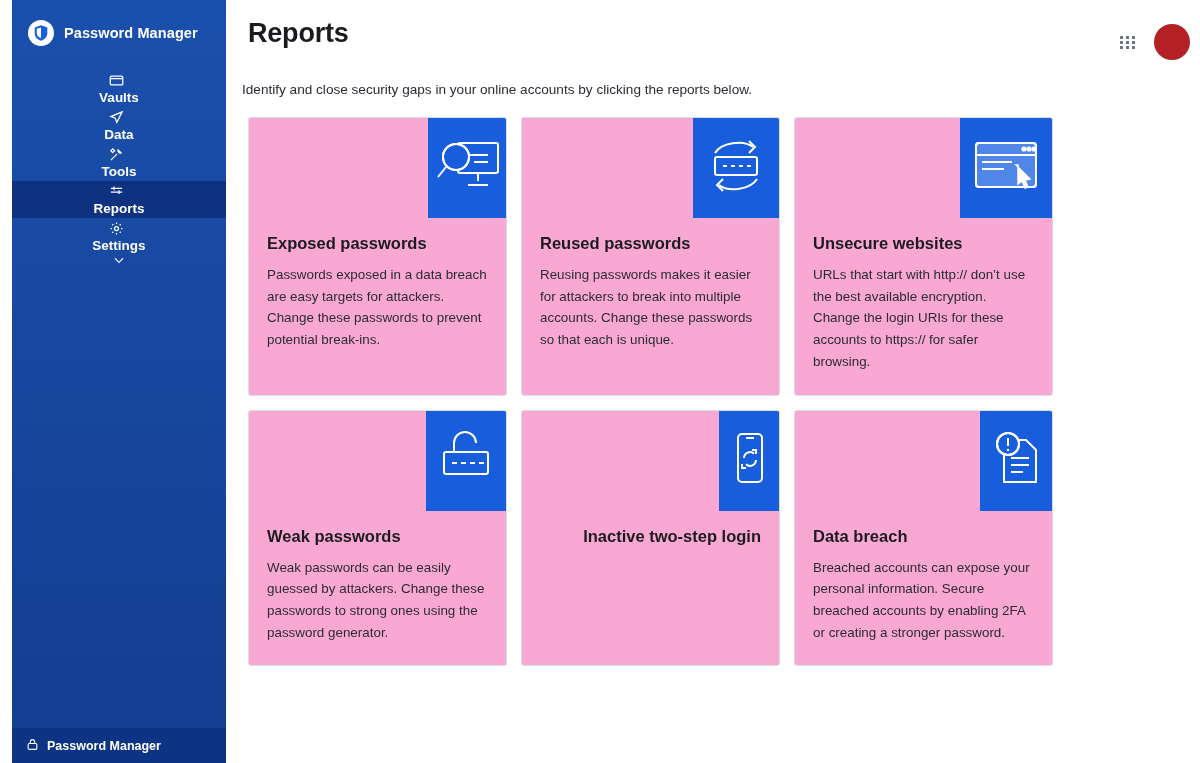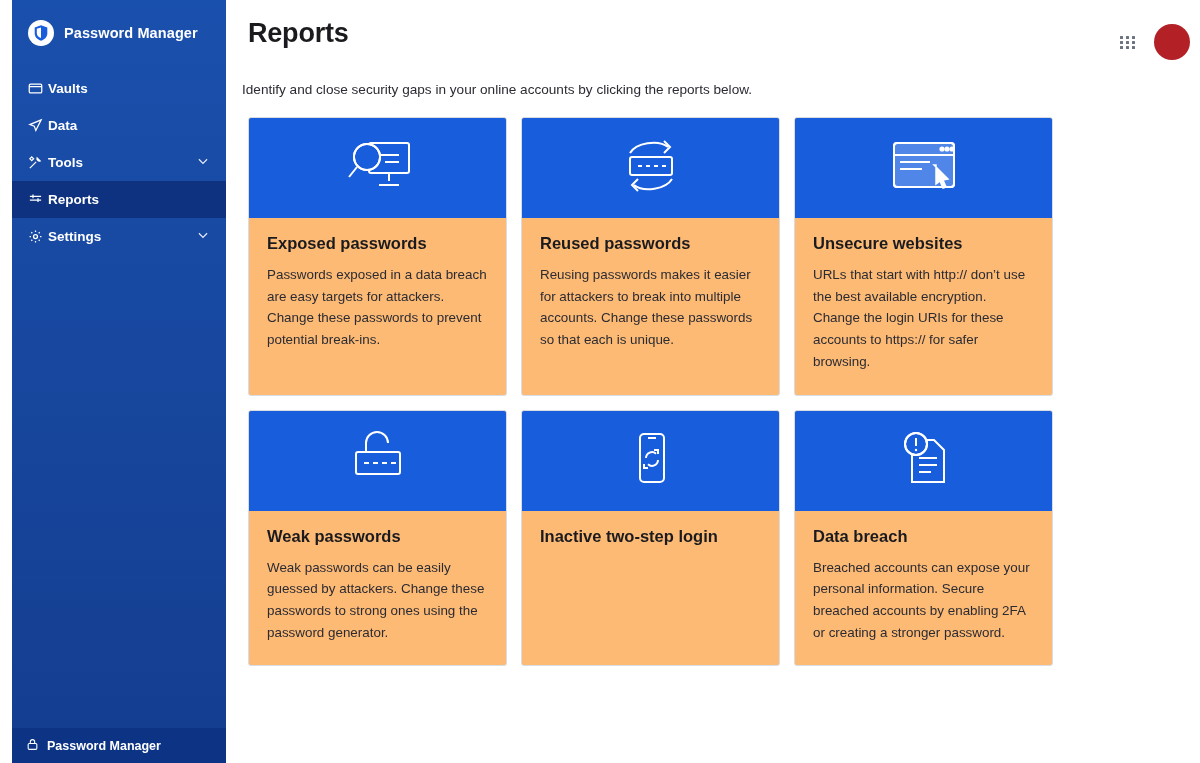--- a/index.html
+++ b/index.html
@@ -33,21 +33,21 @@
   .brand-logo svg { display: block; }
   .brand-name {
     color: #ffffff; font-size: 14.5px; font-weight: bold;
     letter-spacing: .1px;
   }
   .nav { margin-top: 6px; }
   .nav-item {
     display: flex; align-items: center;
     height: 37px; padding: 0 16px;
     color: #ffffff; font-size: 13.5px; font-weight: bold;
-    cursor: pointer; position: relative;
+    cursor: pointer; position: relative; flex-direction: column;
   }
   .nav-item .ico {
     width: 20px; flex: 0 0 20px; display: flex; align-items: center;
     justify-content: flex-start;
   }
   .nav-item .lbl { flex: 1 1 auto; }
   .nav-item.active { background: #0e3280; }
   .nav-chevron { opacity: .9; }
   .sidebar-footer {
     position: absolute; left: 0; bottom: 0; width: 214px;
@@ -88,24 +88,24 @@
   .cards {
     display: grid;
     grid-template-columns: repeat(3, 259px);
     gap: 14px;
     padding: 20px 22px 0 22px;
   }
   .card {
     width: 259px;
     border: 1px solid #d8dce3;
     border-radius: 3px;
-    background: #fdba74;
+    background: #f9a8d4;
     overflow: hidden;
     cursor: pointer;
-    display: flex; flex-direction: column;
+    display: flex; flex-direction: column; align-items: flex-end;
   }
   .card-banner {
     height: 100px; background: #175ddc;
     display: flex; align-items: center; justify-content: center;
   }
   .card-body { padding: 16px 18px 18px 18px; }
   .card-title {
     font-size: 16.5px; font-weight: bold; color: #1b1b1f;
     margin-bottom: 11px;
   }

